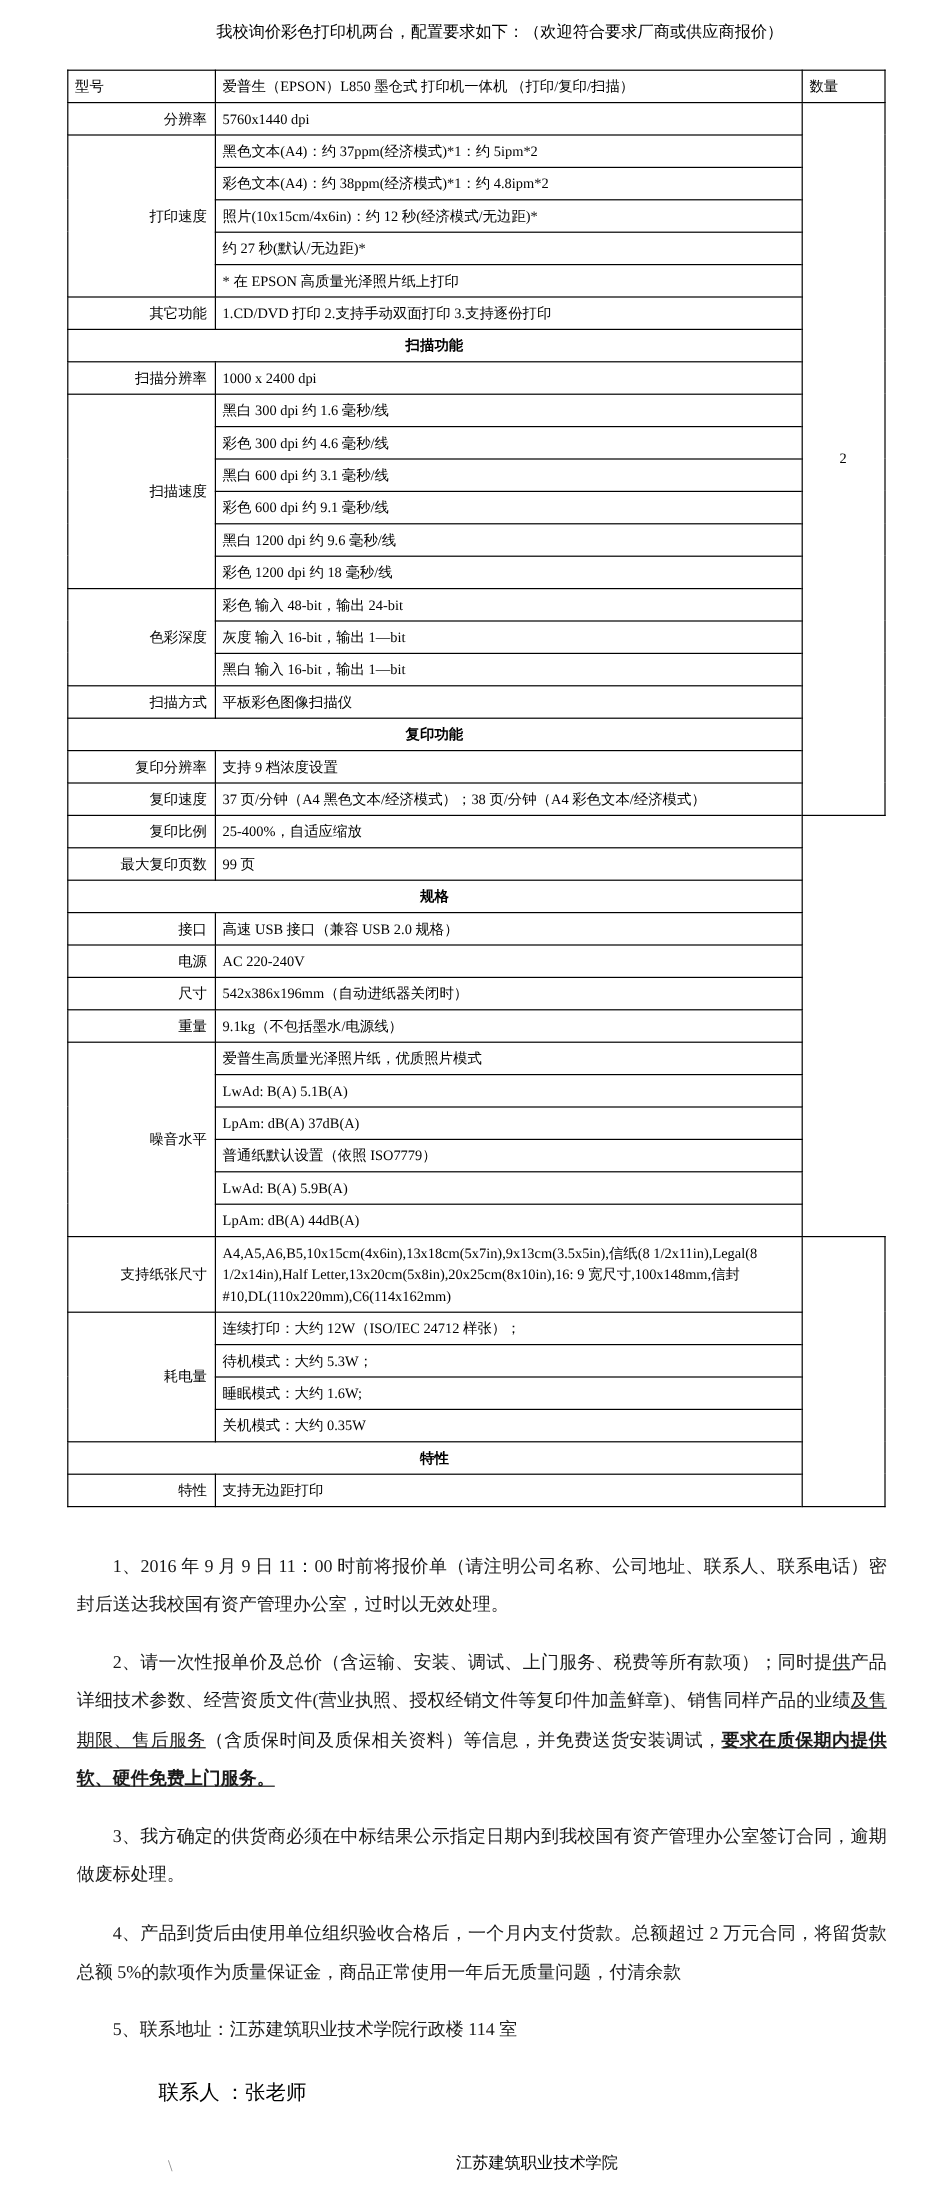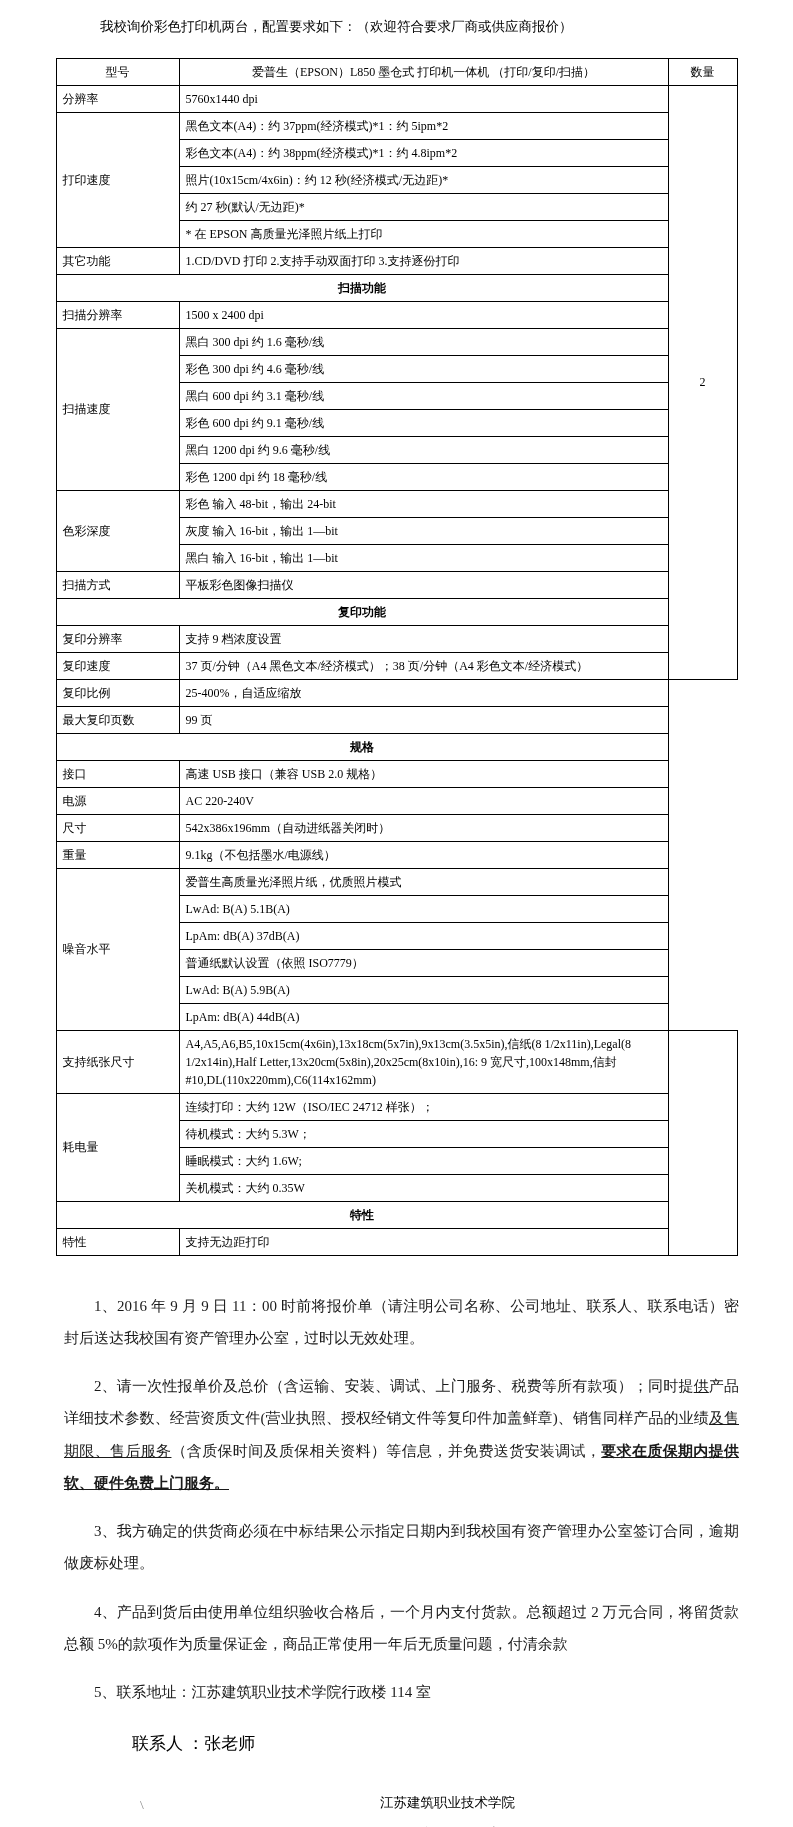--- a/index.html
+++ b/index.html
@@ -21,56 +21,57 @@
     padding: 14px 0 20px 0;
   }
   .intro {
     margin: 0 60px 0 100px;
     line-height: 1.9;
     font-size: 13.5px;
     text-indent: 0;
   }
   .intro p {
     margin: 0;
+    text-align: center;
   }
   .spec-table-wrap {
     margin: 18px auto 0 auto;
     width: 682px;
   }
   table.spec {
     border-collapse: collapse;
     width: 682px;
     table-layout: fixed;
     font-size: 12px;
   }
   table.spec td {
     border: 1px solid #000000;
     padding: 4px 6px;
     vertical-align: middle;
     line-height: 1.5;
     font-family: "Liberation Serif", "DejaVu Serif", serif;
   }
   td.lbl {
-    text-align: left;
+    text-align: right;
     width: 110px;
   }
   td.val {
     text-align: left;
   }
   td.qty {
     text-align: center;
     width: 56px;
     margin-top: 48px;
   }
   td.section {
     text-align: center;
     font-weight: bold;
   }
   tr.header td {
-    text-align: center;
+    text-align: left;
     font-weight: normal;
   }
   .notes {
     margin: 34px 54px 0 64px;
     font-size: 15px;
     line-height: 2.15;
     color: #1a1a1a;
   }
   .notes p {
     margin: 0 0 16px 0;
@@ -158,21 +159,21 @@
           <td class="lbl">其它功能</td>
           <td class="val">1.CD/DVD 打印 2.支持手动双面打印 3.支持逐份打印</td>
         </tr>
 
         <tr>
           <td class="section" colspan="2">扫描功能</td>
         </tr>
 
         <tr>
           <td class="lbl">扫描分辨率</td>
-          <td class="val">1500 x 2400 dpi</td>
+          <td class="val">1000 x 2400 dpi</td>
         </tr>
 
         <tr>
           <td class="lbl" rowspan="6">扫描速度</td>
           <td class="val">黑白 300 dpi 约 1.6 毫秒/线</td>
         </tr>
         <tr>
           <td class="val">彩色 300 dpi 约 4.6 毫秒/线</td>
         </tr>
         <tr>

